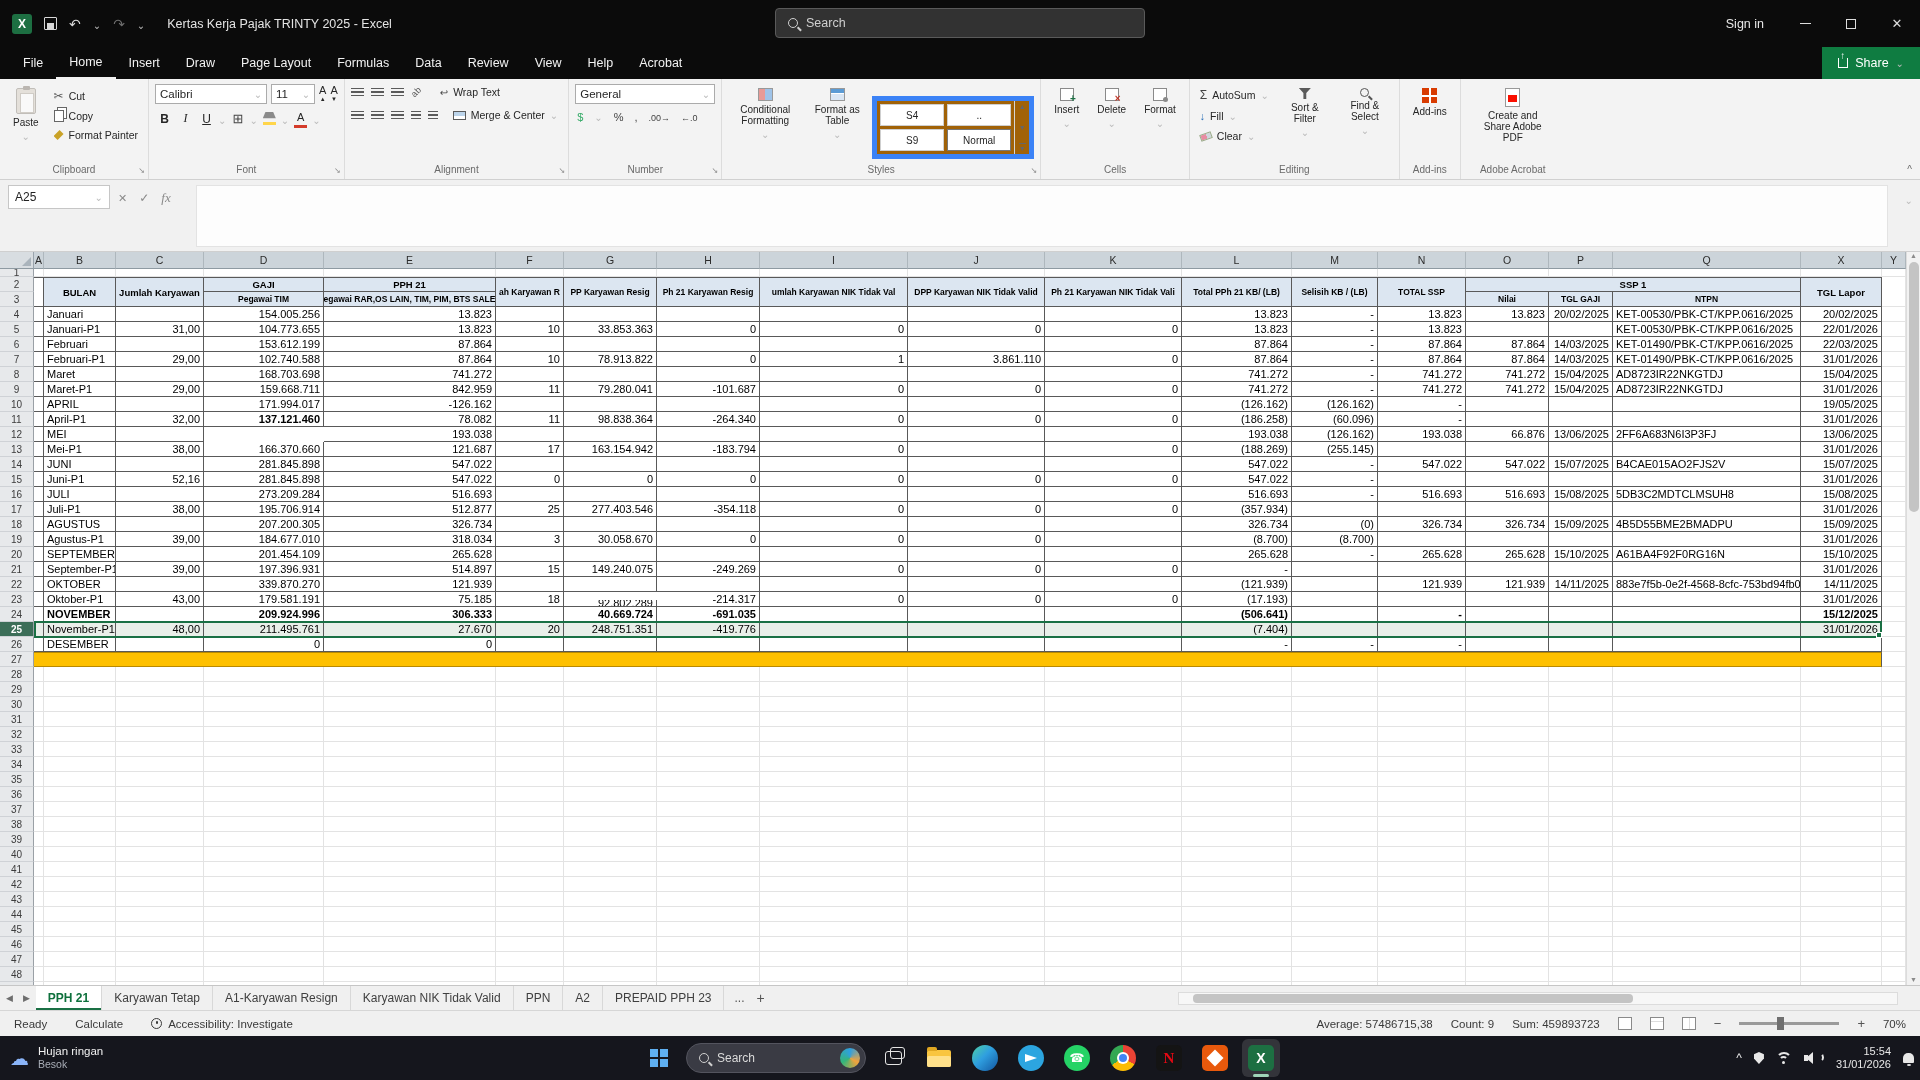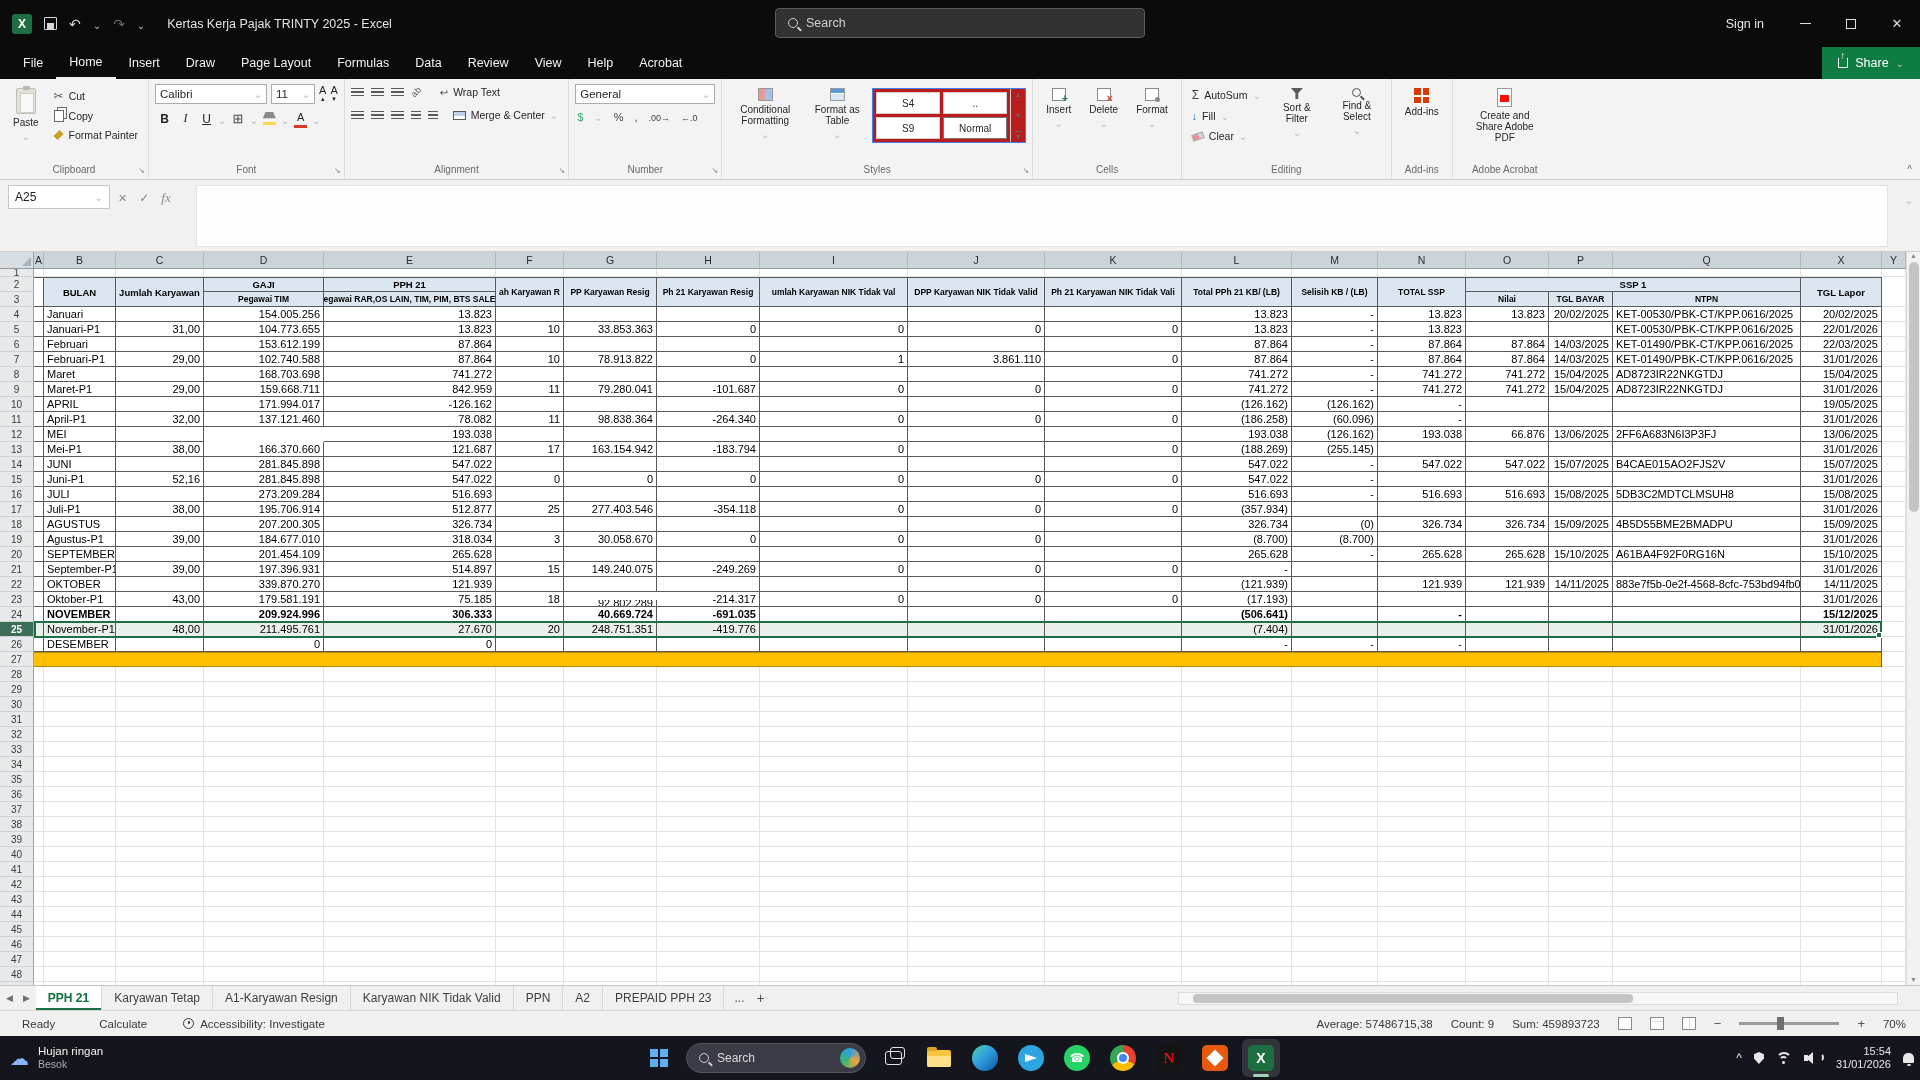--- a/index.html
+++ b/index.html
@@ -63,21 +63,21 @@
 .bars{width:13px;height:9px;background:repeating-linear-gradient(to bottom,#5a5a5a 0 1.3px,transparent 1.3px 3.4px)}
 .g-wrap::before{content:"↩";font-size:10px;color:#444}
 .mergeic{width:13px;height:9px;border:1px solid #5a5a5a;background:linear-gradient(#bcd4ea 0 4px,#fff 4px)}
 .g-dollar::before{content:"$";color:#3a6}
 .g-pct::before{content:"%"}
 .g-comma::before{content:","}
 .g-dec0::before{content:"←.0";font-size:9px}
 .g-dec00::before{content:".00→";font-size:9px}
 .cficon{width:15px;height:13px;border:1px solid #999;background:linear-gradient(90deg,#e89a96 0 50%,#9fc3e8 50% 100%)}
 .faticon{width:15px;height:13px;border:1px solid #999;background:linear-gradient(#5b9bd5 0 4px,#fff 4px 5px,#d9e6f4 5px)}
-#stylegallery{display:flex;border:1px solid #3b82f6;background:#b91c1c;margin-top:4px}
+#stylegallery{display:flex;border:5px solid #3b82f6;background:#a16207;margin-top:12px}
 #style-gallery-grid{display:grid;grid-template-columns:64px 64px;grid-auto-rows:22px;gap:3px;padding:3px}
 .stylebox{border:1px solid #cfcfcf;background:#fff;font-size:10px;display:flex;align-items:center;justify-content:center;overflow:hidden}
 .stylebox.normal{border:1.5px solid #777}
 .galscroll{width:15px;border-left:1px solid #d5d5d5;display:flex;flex-direction:column;align-items:center;justify-content:space-between;padding:2px 0;font-size:7px;color:#666}
 .g-up::before{content:"▲"}
 .g-down::before{content:"▼"}
 .g-more::before{content:"▼";border-top:1px solid #666;padding-top:1px}
 .cellic{width:14px;height:13px;border:1px solid #8a8a8a;background:#fff;position:relative}
 .cellic::after{position:absolute;right:-3px;bottom:-4px;font-size:10px;font-weight:bold}
 .insertic::after{content:"+";color:#1e7145}
@@ -143,21 +143,21 @@
 .stab{display:flex;align-items:center;padding:0 12px;border-right:1px solid #d8d8d8;white-space:nowrap}
 .stab.active{background:#fff;color:#0e703c;font-weight:bold;box-shadow:inset 0 -2px 0 #1a7044}
 .tabextras{display:flex;align-items:center;gap:12px;padding:0 10px;color:#555}
 .g-dots::before{content:"..."}
 .g-plus::before{content:"+";font-size:14px}
 #hscroll{margin-left:auto;margin-right:22px;align-self:center;width:720px;height:13px;background:#f7f7f7;border:1px solid #dcdcdc;display:flex;align-items:center}
 #hthumb{width:440px;height:9px;background:#c4c4c4;border-radius:4px;margin-left:14px}
 
 
 #statusbar{position:absolute;left:0;top:1010px;width:1920px;height:26px;background:#f0f0f0;border-top:1px solid #d6d6d6;display:flex;align-items:center;font-size:11.5px;color:#3a3a3a}
-#statusbar>span{padding:0 22px}
+#statusbar>span{padding:0 14px}
 .accwrap{display:flex;align-items:center;gap:6px;padding:0 14px}
 .accic{width:11px;height:11px;border:1.3px solid #3a3a3a;border-radius:50%;position:relative}
 .accic::after{content:"";position:absolute;left:3.5px;top:2px;width:2.5px;height:2.5px;background:#3a3a3a;border-radius:50%}
 #sb-right{margin-left:auto;display:flex;align-items:center;gap:18px;padding-right:14px}
 .vicon{width:14px;height:13px;border:1px solid #8a8a8a;background:#fff}
 .vicon.v2{background:linear-gradient(#fff 0 3px,#ddd 3px 4px,#fff 4px)}
 .vicon.v3{background:linear-gradient(90deg,#fff 0 6px,#ddd 6px 7px,#fff 7px)}
 .zoomtrack{width:100px;height:3px;background:#9a9a9a;position:relative}
 .zoomthumb{position:absolute;left:38px;top:-5px;width:7px;height:13px;background:#707070}
 .zbtn{font-size:13px;color:#555}
@@ -570,21 +570,21 @@
         <div class="c tc bt hc hc2" style="width: 148px;">umlah Karyawan NIK Tidak Val</div>
         <div class="c tc bt hc hc2" style="width: 137px;">DPP Karyawan NIK Tidak Valid</div>
         <div class="c tc bt hc hc2" style="width: 137px;">Ph 21 Karyawan NIK Tidak Vali</div>
         <div class="c tc bt hc hc2" style="width: 110px;">Total PPh 21 KB/ (LB)</div>
         <div class="c tc bt hc hc2" style="width: 86px;">Selisih KB / (LB)</div>
         <div class="c tc bt hc hc2" style="width: 88px;">TOTAL SSP</div>
         <div class="splitcol" style="width: 335px; height: 30px;">
           <div class="c tc bt hc" style="height: 15px; width: 100%;">SSP 1</div>
           <div class="" style="height: 15px; display: flex;">
             <div class="c tc hc hc2" style="width: 83px; height: 15px;">Nilai</div>
-            <div class="c tc hc hc2" style="width: 64px; height: 15px;">TGL BAYAR</div>
+            <div class="c tc hc hc2" style="width: 64px; height: 15px;">TGL GAJI</div>
             <div class="c tc hc hc2" style="width: 188px; height: 15px;">NTPN</div>
           </div>
         </div>
         <div class="c tc bt hc" style="width: 81px;">TGL Lapor</div>
         <div class="c ec" style="width: 24px;"></div>
       </div>
       <div class="grow" style="height: 15px;">
         <div class="gut" style="width: 34px; height: 15px;">4</div>
         <div class="c tc" style="width: 10px;"></div>
         <div class="c tc" style="width: 72px;">Januari</div>
@@ -736,21 +736,21 @@
         <div class="c tc num" style="width: 64px;"></div>
         <div class="c tc" style="width: 188px;"></div>
         <div class="c tc num" style="width: 81px;">19/05/2025</div>
         <div class="c ec" style="width: 24px;"></div>
       </div>
       <div class="grow" style="height: 15px;">
         <div class="gut" style="width: 34px; height: 15px;">11</div>
         <div class="c tc" style="width: 10px;"></div>
         <div class="c tc" style="width: 72px;">April-P1</div>
         <div class="c tc num" style="width: 88px;">32,00</div>
-        <div class="c tc num" style="width: 120px;">137.121.460</div>
+        <div class="c tc num" style="width: 120px; font-weight: bold;">137.121.460</div>
         <div class="c tc num" style="width: 172px;">78.082</div>
         <div class="c tc num" style="width: 68px;">11</div>
         <div class="c tc num" style="width: 93px;">98.838.364</div>
         <div class="c tc num" style="width: 103px;">-264.340</div>
         <div class="c tc num" style="width: 148px;">0</div>
         <div class="c tc num" style="width: 137px;">0</div>
         <div class="c tc num" style="width: 137px;">0</div>
         <div class="c tc num" style="width: 110px;">(186.258)</div>
         <div class="c tc num" style="width: 86px;">(60.096)</div>
         <div class="c tc num" style="width: 88px;">-</div>

